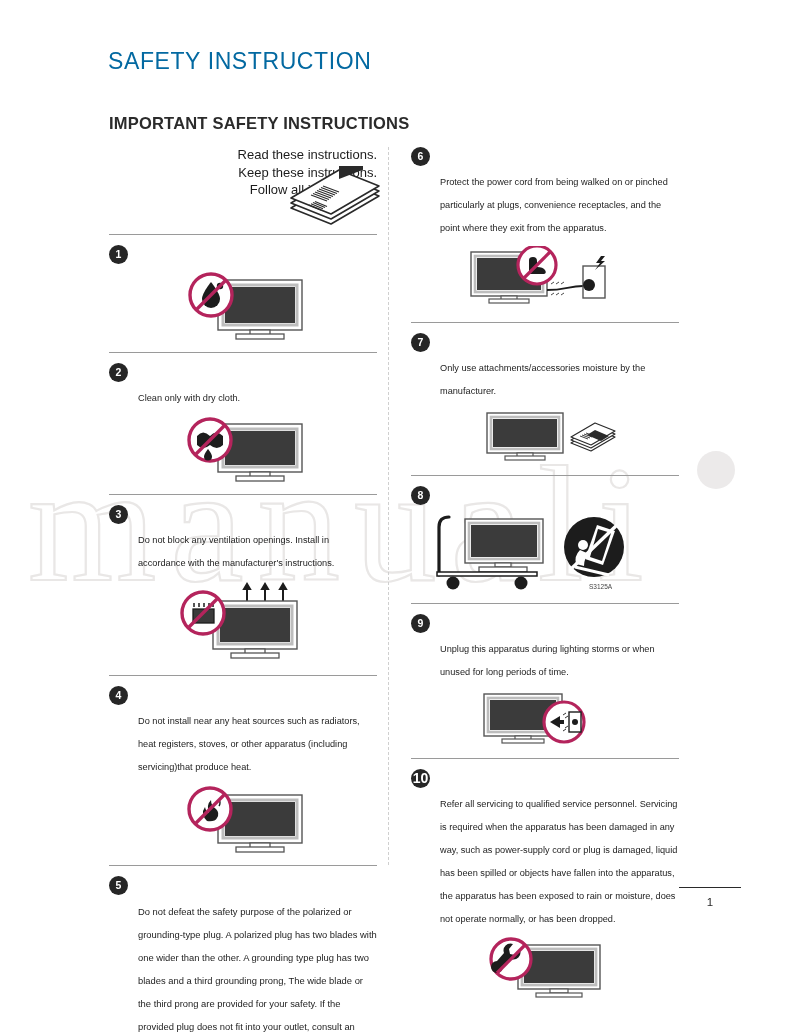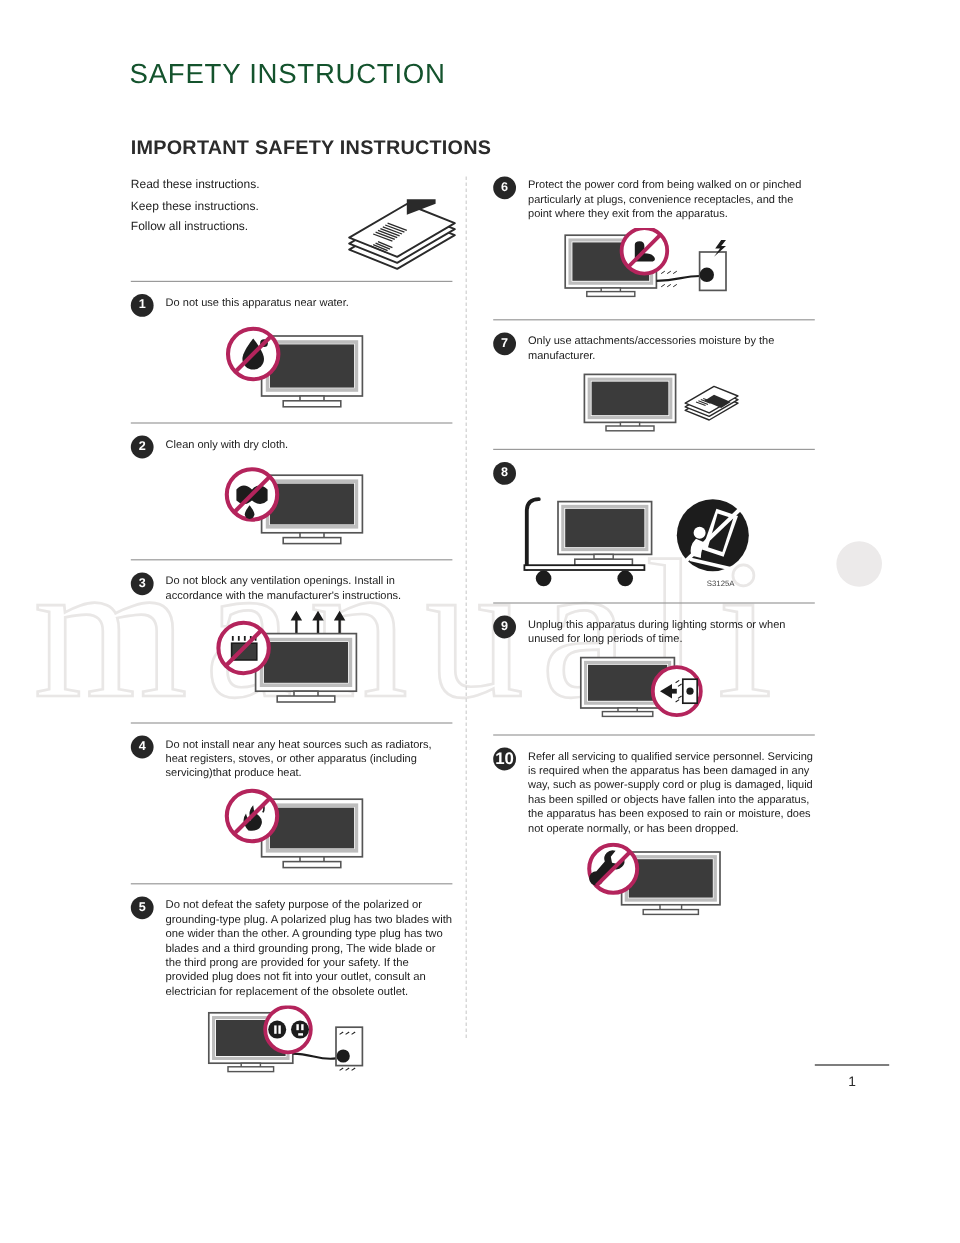--- a/index.html
+++ b/index.html
@@ -43,21 +43,21 @@
   }
 
   
   .doc-title {
     position: absolute;
     left: 108px;
     top: 48px;
     font-size: 23px;
     font-weight: 400;
     letter-spacing: 0.6px;
-    color: #14532d;
+    color: #0369a1;
     z-index: 3;
   }
   .section-title {
     position: absolute;
     left: 109px;
     top: 114px;
     font-size: 16.5px;
     font-weight: 700;
     letter-spacing: 0.2px;
     color: #2b2b2b;
@@ -83,23 +83,24 @@
     border-left: 1px dashed #cfcfcf;
     z-index: 1;
   }
 
   
   .intro {
     position: relative;
     min-height: 88px;
   }
   .intro-line {
-    font-size: 10px;
+    font-size: 13px;
     line-height: 17.5px;
     color: #1c1c1c;
+    text-align: right;
   }
   .intro-icon {
     position: absolute;
     right: -6px;
     top: 20px;
   }
 
   
   .rule {
     border-top: 1px solid #9a9a9a;
@@ -128,23 +129,24 @@
     line-height: 19px;
     text-align: center;
     margin-right: 10px;
     margin-top: 1px;
     user-select: none;
   }
   .badge.wide { font-size: 14px; }
   .item-text {
     flex: 1 1 auto;
     font-size: 9.2px;
-    line-height: 12px;
+    line-height: 23px;
     color: #1c1c1c;
     padding-top: 2px;
+    margin-top: 23px;
   }
   .item-text.lead { font-size: 9.4px; }
   .item-figure {
     display: flex;
     justify-content: center;
     align-items: flex-end;
     margin-top: 6px;
     margin-bottom: 4px;
   }
 
@@ -220,21 +222,20 @@
           </g>
         </svg>
       </div>
     </div>
 
     <div class="rule"></div>
 
     <div class="item">
       <div class="item-head">
         <div class="badge">1</div>
-        <div class="item-text">Do not use this apparatus near water.</div>
       </div>
       <div class="item-figure">
         <svg width="130" height="72" viewBox="0 0 130 72">
 
           <g>
             <rect x="40" y="10" width="84" height="50" fill="#ffffff" stroke="#555" stroke-width="1.4"></rect>
             <rect x="45" y="15" width="74" height="40" fill="#ffffff" stroke="#bdbdbd" stroke-width="3"></rect>
             <rect x="47" y="17" width="70" height="36" fill="#3b3b3b"></rect>
             <rect x="72" y="60" width="20" height="5" fill="#ffffff" stroke="#555" stroke-width="1.3"></rect>
             <rect x="58" y="64" width="48" height="5" fill="#ffffff" stroke="#555" stroke-width="1.3"></rect>

